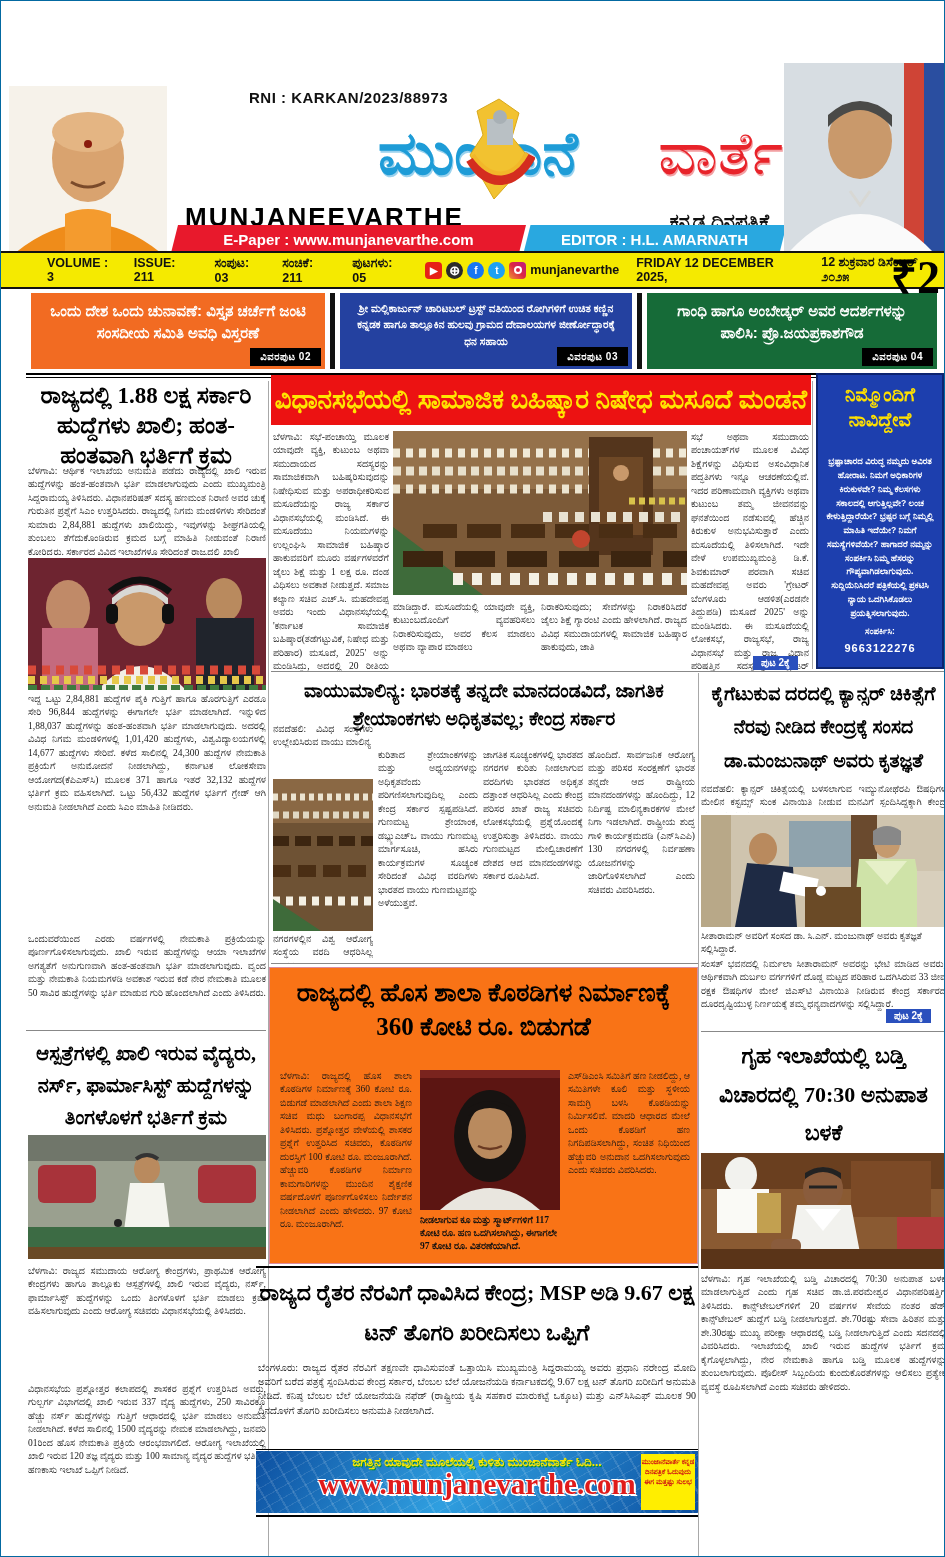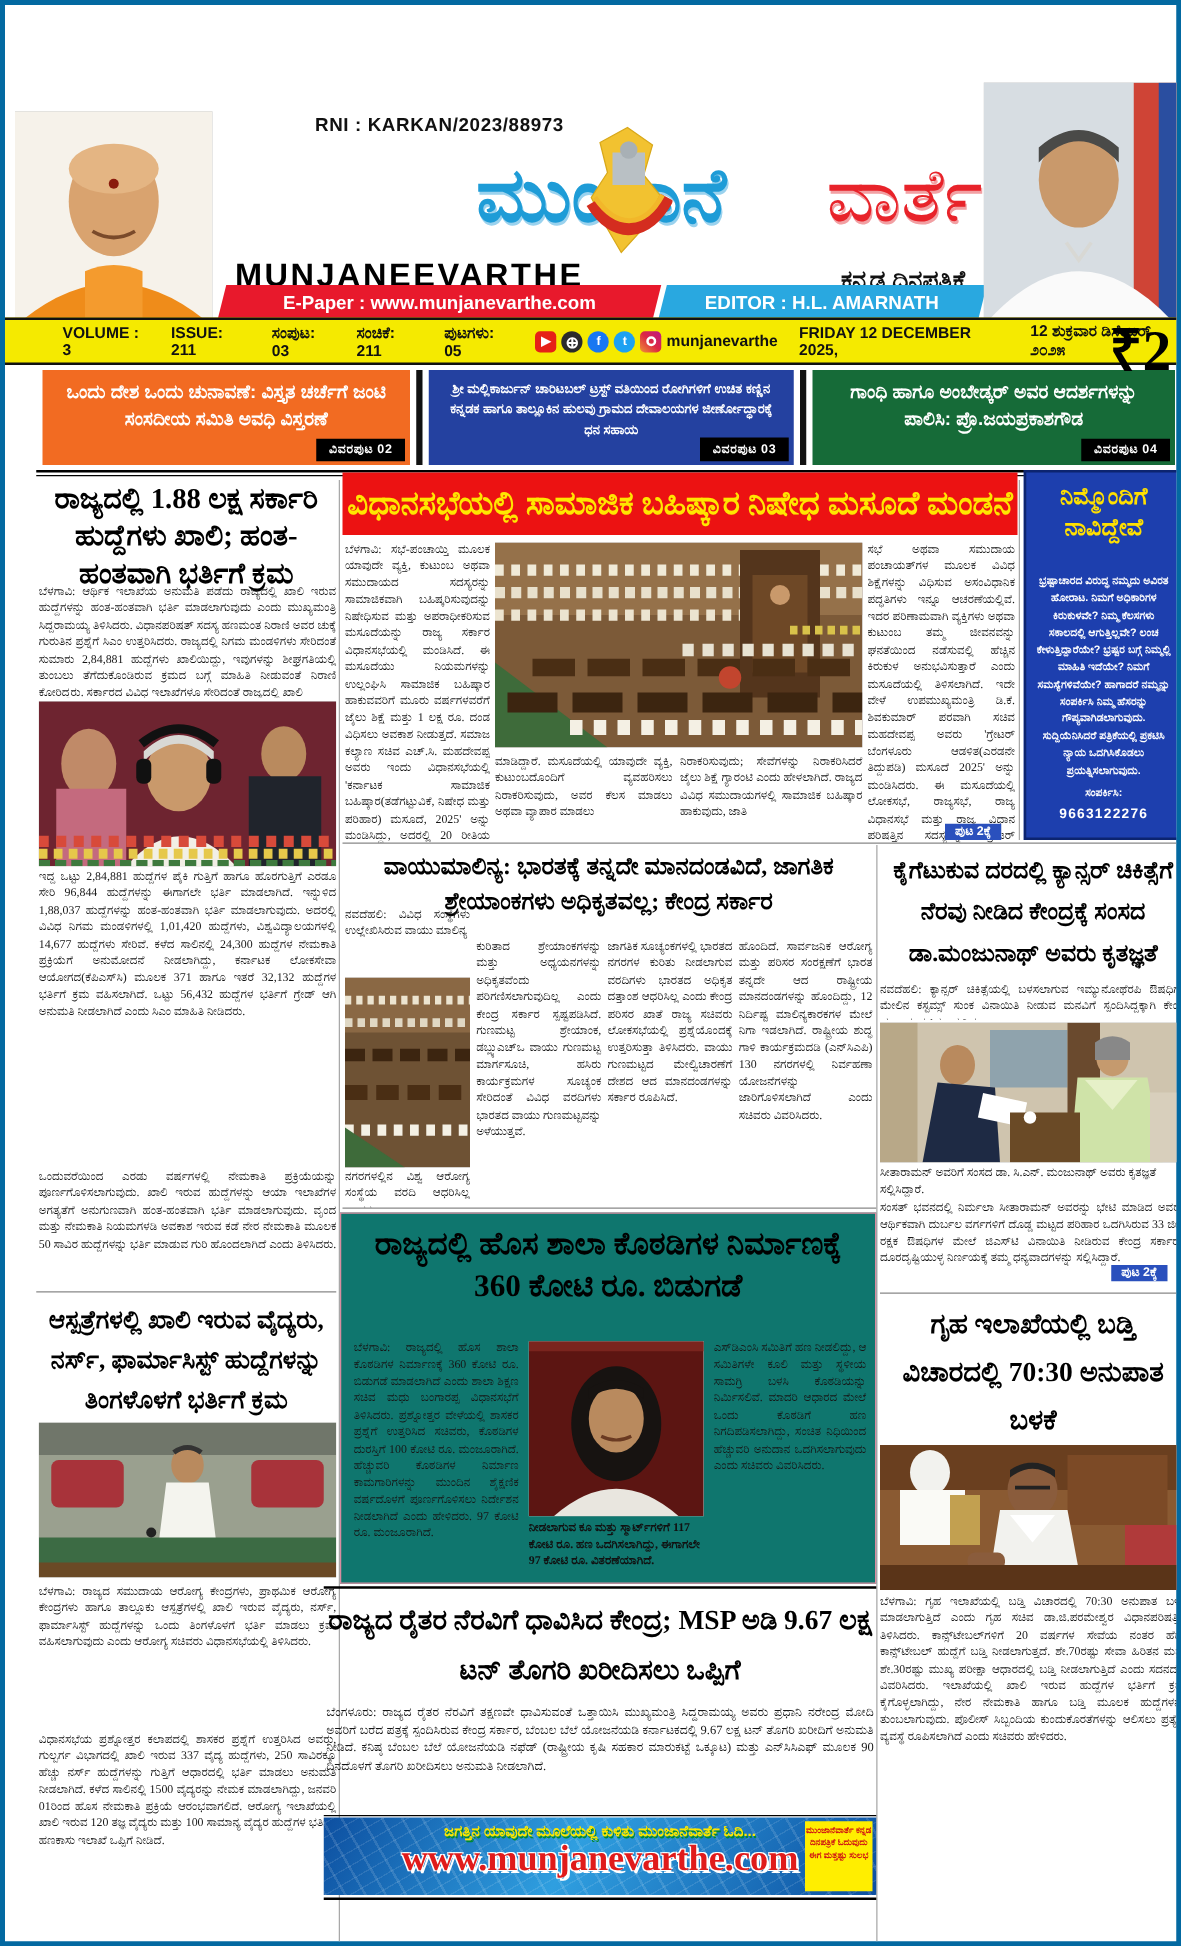--- a/index.html
+++ b/index.html
@@ -1,18 +1,18 @@
 <!DOCTYPE html>
 <html><head>
 <meta charset="utf-8">
 <style>
 *{margin:0;padding:0;box-sizing:border-box}
 html,body{background:#9a9a9a}
 .page{position:relative;width:945px;height:1557px;background:#fff;overflow:hidden;
-  font-family:"Liberation Sans",sans-serif;border:4px solid #0369a1;margin:0 auto}
+  font-family:"Liberation Sans",sans-serif;border:1px solid #0369a1;margin:0 auto}
 .abs{position:absolute}
 .ph{overflow:hidden;background:#ccc}
 .ph svg{width:100%;height:100%;display:block}
 .kn-head{font-weight:bold;color:#000;text-align:center;font-family:"Liberation Serif",serif}
 .body-txt{font-family:"Liberation Serif",serif;font-size:9.5px;line-height:1.42;text-align:justify;color:#161616;overflow:hidden}
 .cap-txt{font-family:"Liberation Serif",serif;font-size:9.5px;line-height:1.35;color:#111;overflow:hidden}
 .vrule{position:absolute;width:1px;background:#a8a8a8}
 .hrule{position:absolute;background:#000}
 .chip{position:absolute;background:#000;color:#fff;font-size:10px;font-weight:bold;padding:2px 10px;letter-spacing:.5px}
 .cont-chip{background:#2a50bd;color:#fff;font-size:10px;font-weight:bold;padding:1px 8px;display:inline-block}
@@ -41,21 +41,21 @@
 .teaser{position:absolute;top:292px;height:76px;color:#fff;font-weight:bold;text-align:center;padding:7px 10px 4px;line-height:1.45}
 .teaser .chip{right:4px;bottom:3px}
 .sep{position:absolute;top:292px;height:76px;width:5px;background:#111}
 .banner-red{position:absolute;left:270px;top:374px;width:540px;height:50px;background:#ec1212;color:#ffe600;
  font-size:26px;font-weight:bold;display:flex;align-items:center;justify-content:center;font-family:"Liberation Serif",serif}
 .promo{position:absolute;left:815px;top:372px;width:128px;height:296px;background:#1d3fae;border:2px solid #0c2470;
  color:#fff;text-align:center;padding:8px 6px}
 .promo-title{color:#ffe000;font-size:19px;font-weight:bold;line-height:1.3}
 .promo-body{font-size:8.6px;line-height:1.6;margin-top:23px;font-weight:bold}
 .promo-phone{font-size:11px;font-weight:bold;margin-top:3px;letter-spacing:1px}
-.pinkbox{position:absolute;left:268px;top:966px;width:429px;height:297px;background:#0f766e;border:1px solid #d98ca0}
+.pinkbox{position:absolute;left:268px;top:966px;width:429px;height:297px;background:#f97316;border:1px solid #d98ca0}
 .bluebanner{position:absolute;left:255px;top:1450px;width:442px;height:62px;
  background:linear-gradient(120deg,#0d4fa0 0%,#2f9fe0 45%,#0d4fa0 100%);overflow:hidden}
 .bluebanner:before{content:"";position:absolute;inset:0;
  background:repeating-linear-gradient(60deg,rgba(255,255,255,.12) 0 2px,transparent 2px 14px),
  repeating-linear-gradient(-30deg,rgba(255,255,255,.10) 0 1px,transparent 1px 10px)}
 .bb-tag{position:relative;color:#ffe800;font-size:12px;font-weight:bold;text-align:center;padding-top:4px;text-shadow:1px 1px 0 #083}
 .bb-url{position:relative;color:#e01b1b;font-size:29px;font-weight:bold;text-align:center;line-height:1.1;
  font-family:"Liberation Serif",serif;text-shadow:-1px -1px 0 #fff,1px -1px 0 #fff,-1px 1px 0 #fff,2px 2px 0 #fff}
 .bb-side{position:absolute;right:3px;top:3px;width:54px;height:56px;background:#ffee00;color:#d01313;
  font-size:7px;font-weight:bold;text-align:center;line-height:1.45;padding-top:3px;z-index:3}

